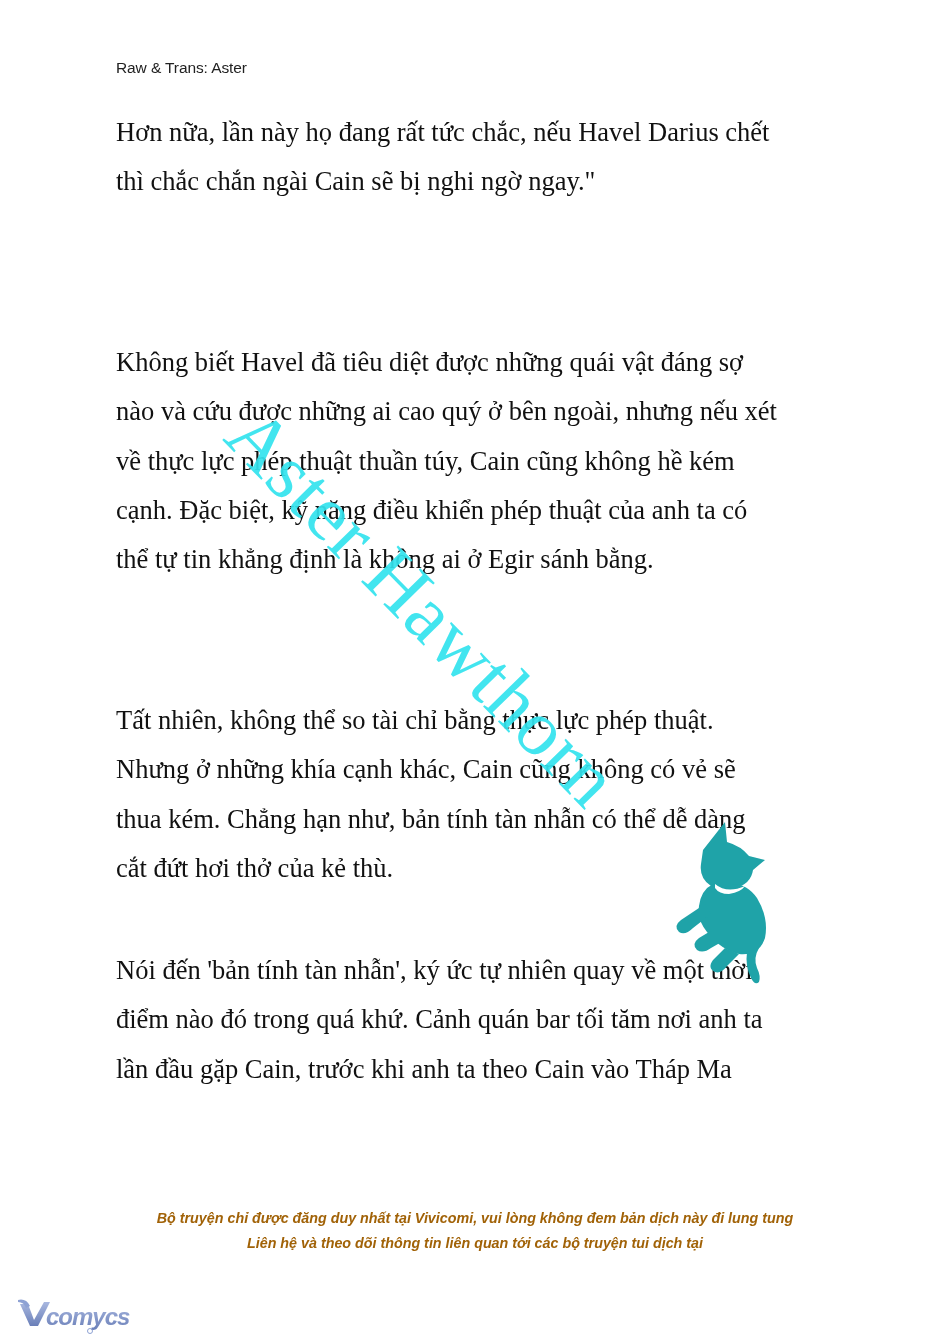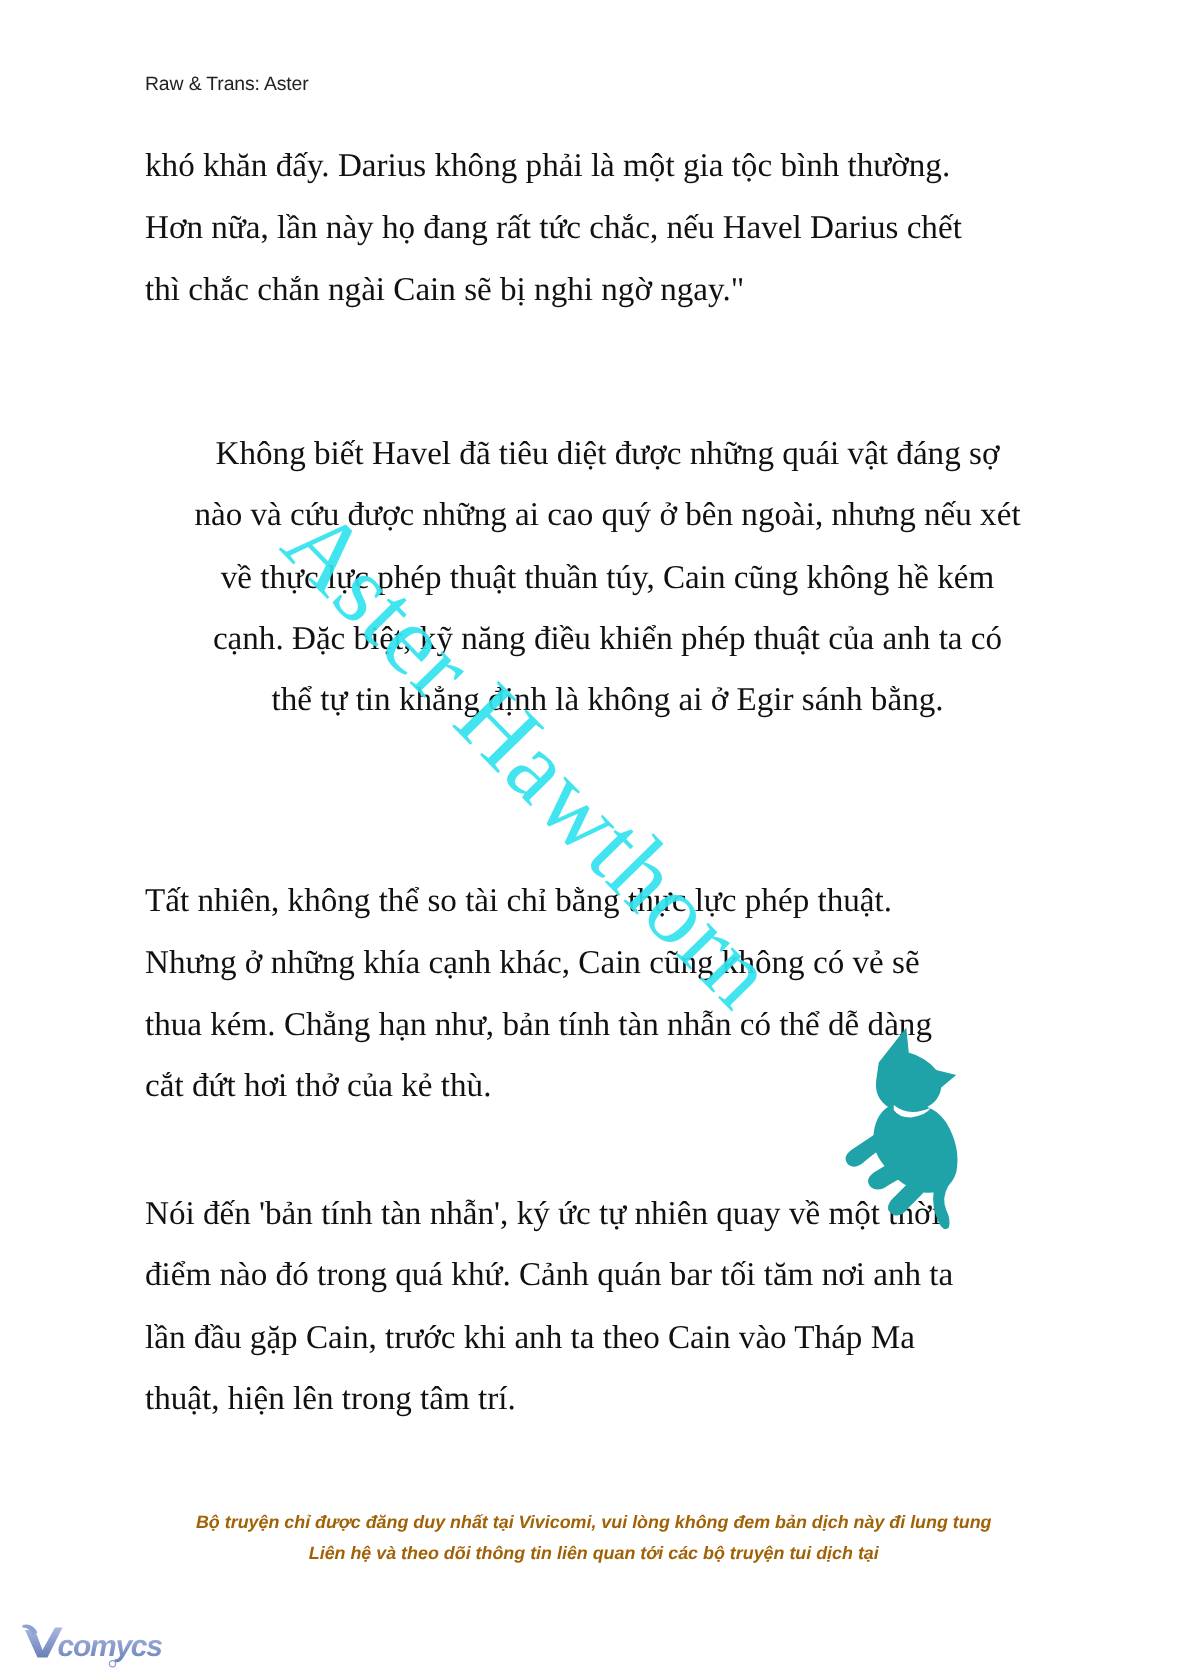--- a/index.html
+++ b/index.html
@@ -36,21 +36,21 @@
     font-size: 26.5px;
     color: #111111;
     line-height: 49.3px;
     margin: 0;
   }
   .body-text .line {
     display: block;
     white-space: nowrap;
   }
   .p1 { top: 108px; }
-  .p2 { top: 338px; text-align: center; }
+  .p2 { top: 338px; }
   .p3 { top: 696px; }
   .p4 { top: 946px; }
 
   .watermark {
     position: absolute;
     left: 118px;
     top: 555px;
     width: 760px;
     transform-origin: 0 0;
     transform: rotate(45.6deg) translate(-10px, -226px);
@@ -98,21 +98,20 @@
   }
 </style>
 </head>
 <body>
 
 <div class="page">
 
   <div class="credit">Raw &amp; Trans: Aster</div>
 
   <p class="body-text p1">
-    <span class="line">khó khăn đấy. Darius không phải là một gia tộc bình thường.</span>
     <span class="line">Hơn nữa, lần này họ đang rất tức chắc, nếu Havel Darius chết</span>
     <span class="line">thì chắc chắn ngài Cain sẽ bị nghi ngờ ngay."</span>
   </p>
 
   <p class="body-text p2">
     <span class="line">Không biết Havel đã tiêu diệt được những quái vật đáng sợ</span>
     <span class="line">nào và cứu được những ai cao quý ở bên ngoài, nhưng nếu xét</span>
     <span class="line">về thực lực phép thuật thuần túy, Cain cũng không hề kém</span>
     <span class="line">cạnh. Đặc biệt, kỹ năng điều khiển phép thuật của anh ta có</span>
     <span class="line">thể tự tin khẳng định là không ai ở Egir sánh bằng.</span>
@@ -122,21 +121,20 @@
     <span class="line">Tất nhiên, không thể so tài chỉ bằng thực lực phép thuật.</span>
     <span class="line">Nhưng ở những khía cạnh khác, Cain cũng không có vẻ sẽ</span>
     <span class="line">thua kém. Chẳng hạn như, bản tính tàn nhẫn có thể dễ dàng</span>
     <span class="line">cắt đứt hơi thở của kẻ thù.</span>
   </p>
 
   <p class="body-text p4">
     <span class="line">Nói đến 'bản tính tàn nhẫn', ký ức tự nhiên quay về một thời</span>
     <span class="line">điểm nào đó trong quá khứ. Cảnh quán bar tối tăm nơi anh ta</span>
     <span class="line">lần đầu gặp Cain, trước khi anh ta theo Cain vào Tháp Ma</span>
-    <span class="line">thuật, hiện lên trong tâm trí.</span>
   </p>
 
   <div class="watermark">Aster Hawthorn</div>
 
   <svg class="cat" viewBox="0 0 125 180">
     <g fill="#1fa3a8">
 
       <path d="M48 42 L70 14 L72 34 Q86 38 94 48 L110 52 L98 62 Q96 76 80 80 Q66 84 56 78 Q44 70 46 56 Z"></path>
 
       <path d="M58 76 Q46 82 44 98 Q42 112 52 124 Q66 142 84 146 Q104 148 110 130 Q114 110 102 90 Q92 76 78 76 Q70 80 64 80 Z"></path>

